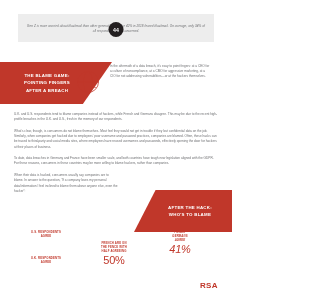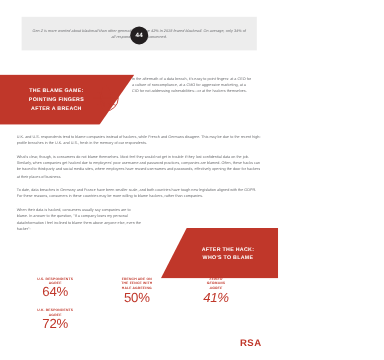--- a/index.html
+++ b/index.html
@@ -77,21 +77,21 @@
   .stat-label{
     font-size:2.8px;line-height:1.5;color:#c0372a;
     font-weight:bold;letter-spacing:.15px;text-transform:uppercase;
     margin-bottom:1px;
   }
   .stat-value{
     font-size:11px;color:#c0372a;font-weight:normal;line-height:1;
     letter-spacing:-.2px;
   }
   .s1{left:4px;top:0;width:56px;}
-  .s2{left:74px;top:0;width:52px;}
+  .s2{left:74px;top:11px;width:52px;}
   .s3{left:142px;top:0;width:48px;font-style:italic;}
   .s4{left:4px;top:26px;width:56px;}
 
   
   .rsa{
     position:absolute;right:14px;bottom:10px;
     color:#c0372a;font-size:8px;font-weight:bold;letter-spacing:.4px;text-align:right;
   }
 </style>
 </head>
@@ -136,21 +136,20 @@
       <div>WHO'S TO BLAME</div>
     </div>
   </div>
 
   <div class="stats">
     <div class="stat s1">
       <div class="stat-label">
         <div>U.S. RESPONDENTS</div>
         <div>AGREE</div>
       </div>
-      <div class="stat-value">64%</div>
     </div>
 
     <div class="stat s2">
       <div class="stat-label">
         <div>FRENCH ARE ON</div>
         <div>THE FENCE WITH</div>
         <div>HALF AGREEING</div>
       </div>
       <div class="stat-value">50%</div>
     </div>
@@ -162,19 +161,18 @@
         <div>AGREE</div>
       </div>
       <div class="stat-value">41%</div>
     </div>
 
     <div class="stat s4">
       <div class="stat-label">
         <div>U.K. RESPONDENTS</div>
         <div>AGREE</div>
       </div>
-      <div class="stat-value">72%</div>
     </div>
   </div>
 
   <div class="rsa">RSA</div>
 
 </div>
 
 </body></html>

